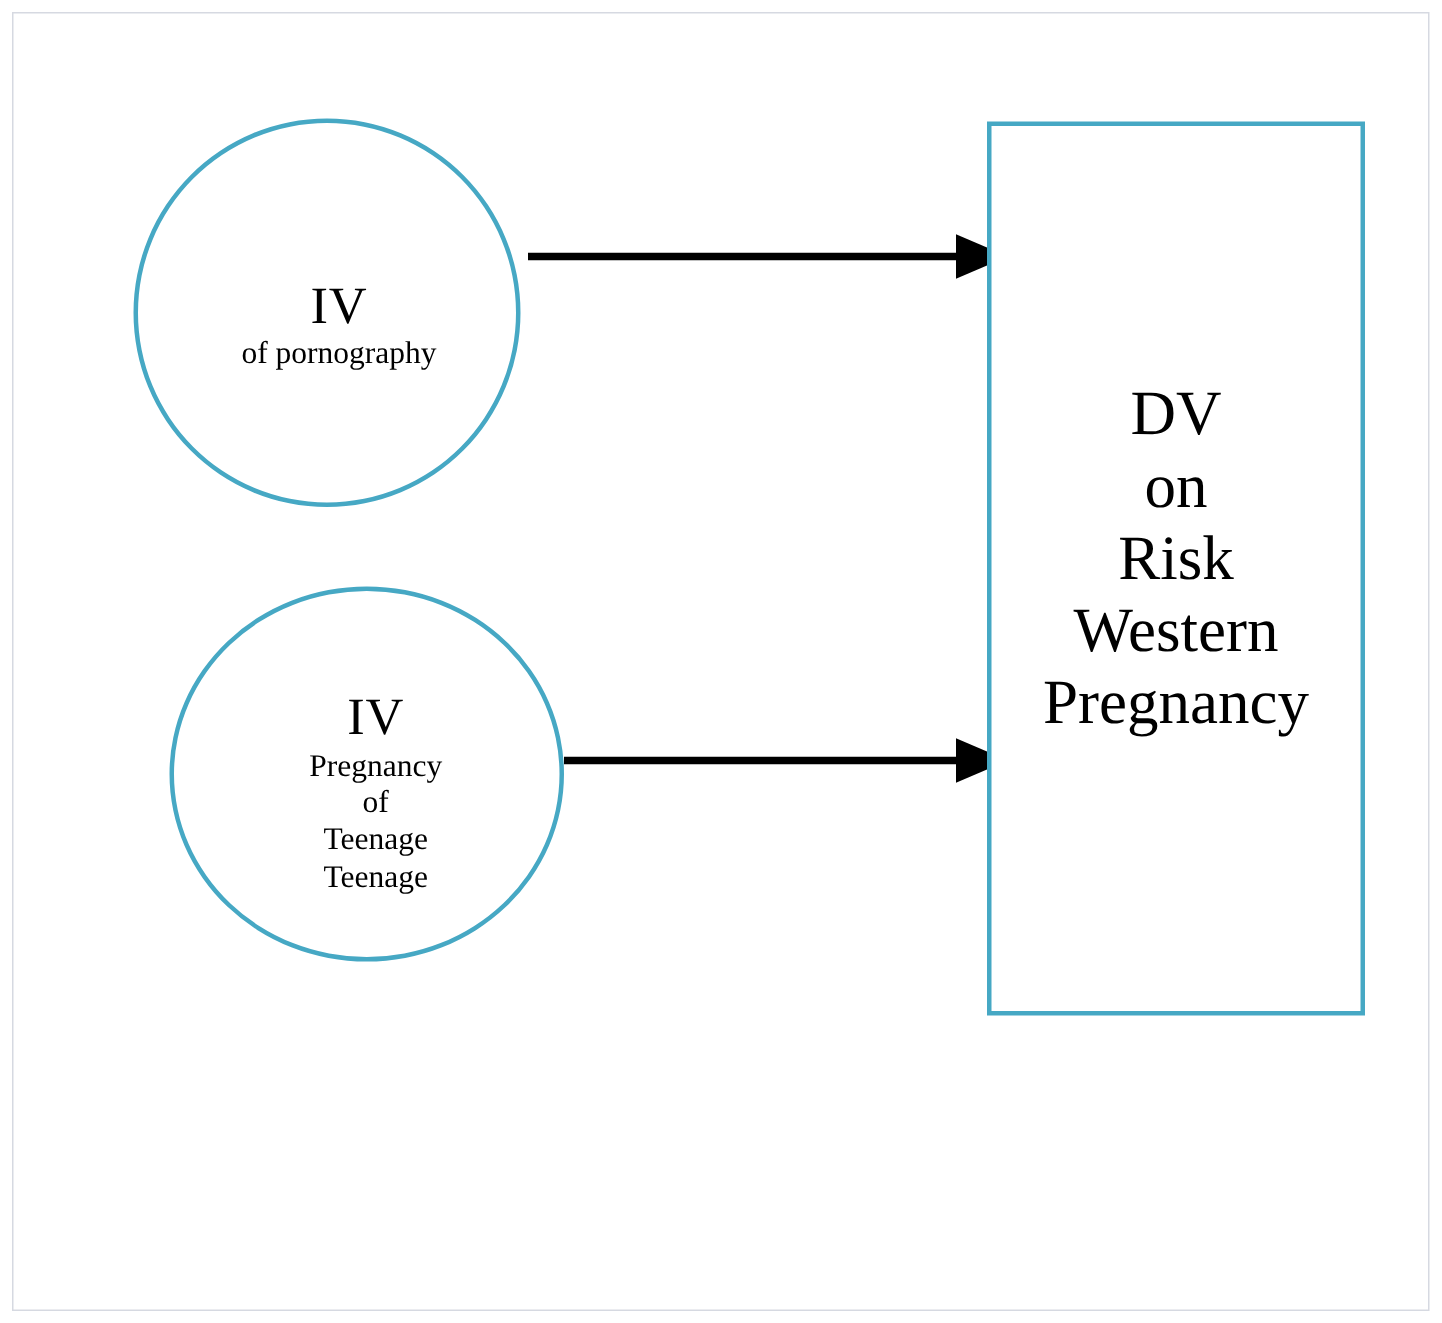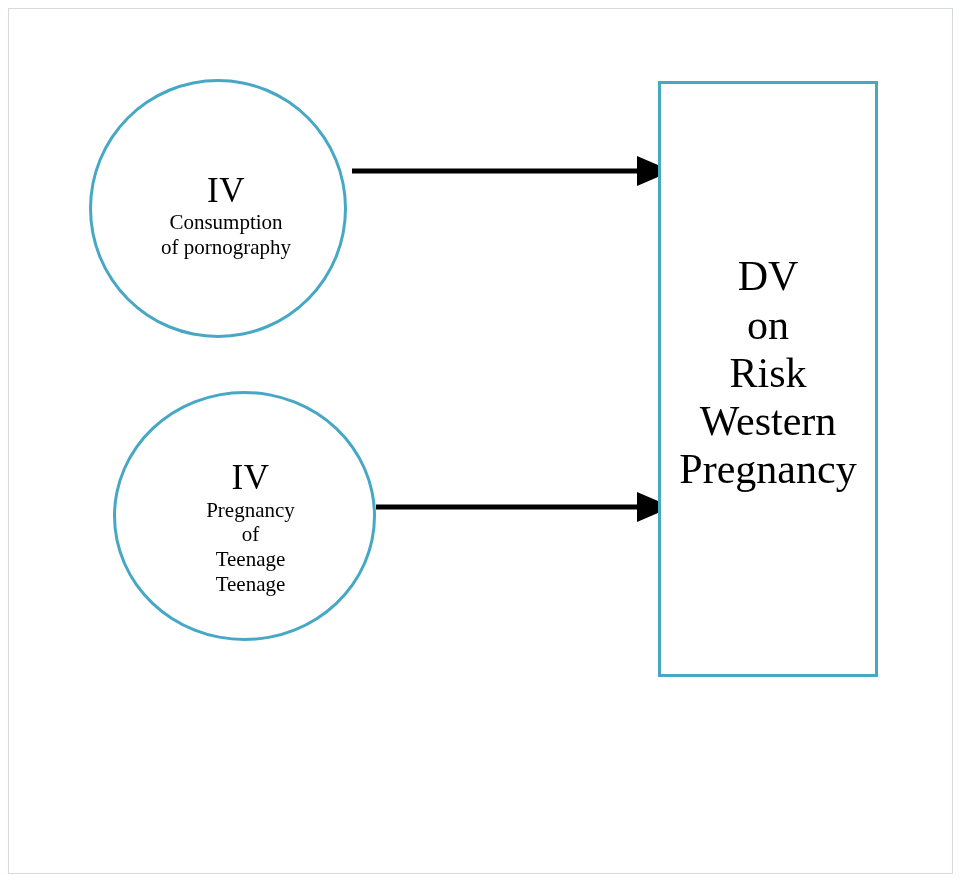--- a/index.html
+++ b/index.html
@@ -88,21 +88,21 @@
     flex-direction: column;
     align-items: center;
   }
   #iv-node-2 .iv-title { margin-bottom: 3px; }
 
   
   #dv-node {
     position: absolute;
     left: 649px;
     top: 72px;
-    width: 220px;
+    width: 252px;
     height: 596px;
     border: 3px solid #46a8c4;
     background: #ffffff;
     box-sizing: border-box;
     display: flex;
     align-items: center;
     justify-content: center;
   }
 
   #dv-node .dv-inner {
@@ -137,21 +137,20 @@
           <path d="M0,0 L0,6 L7,3 z" fill="#000000"></path>
         </marker>
       </defs>
       <line x1="343" y1="162" x2="634" y2="162" stroke="#000000" stroke-width="5" marker-end="url(#head)"></line>
       <line x1="367" y1="498" x2="634" y2="498" stroke="#000000" stroke-width="5" marker-end="url(#head)"></line>
     </svg>
 
     <div class="iv-node" id="iv-node-1">
       <div class="iv-inner">
         <div class="iv-title">IV</div>
-        <div class="iv-sub">Consumption</div>
         <div class="iv-sub">of pornography</div>
       </div>
     </div>
 
     <div class="iv-node" id="iv-node-2">
       <div class="iv-inner">
         <div class="iv-title">IV</div>
         <div class="iv-sub">Pregnancy</div>
         <div class="iv-sub">of</div>
         <div class="iv-sub">Teenage</div>

